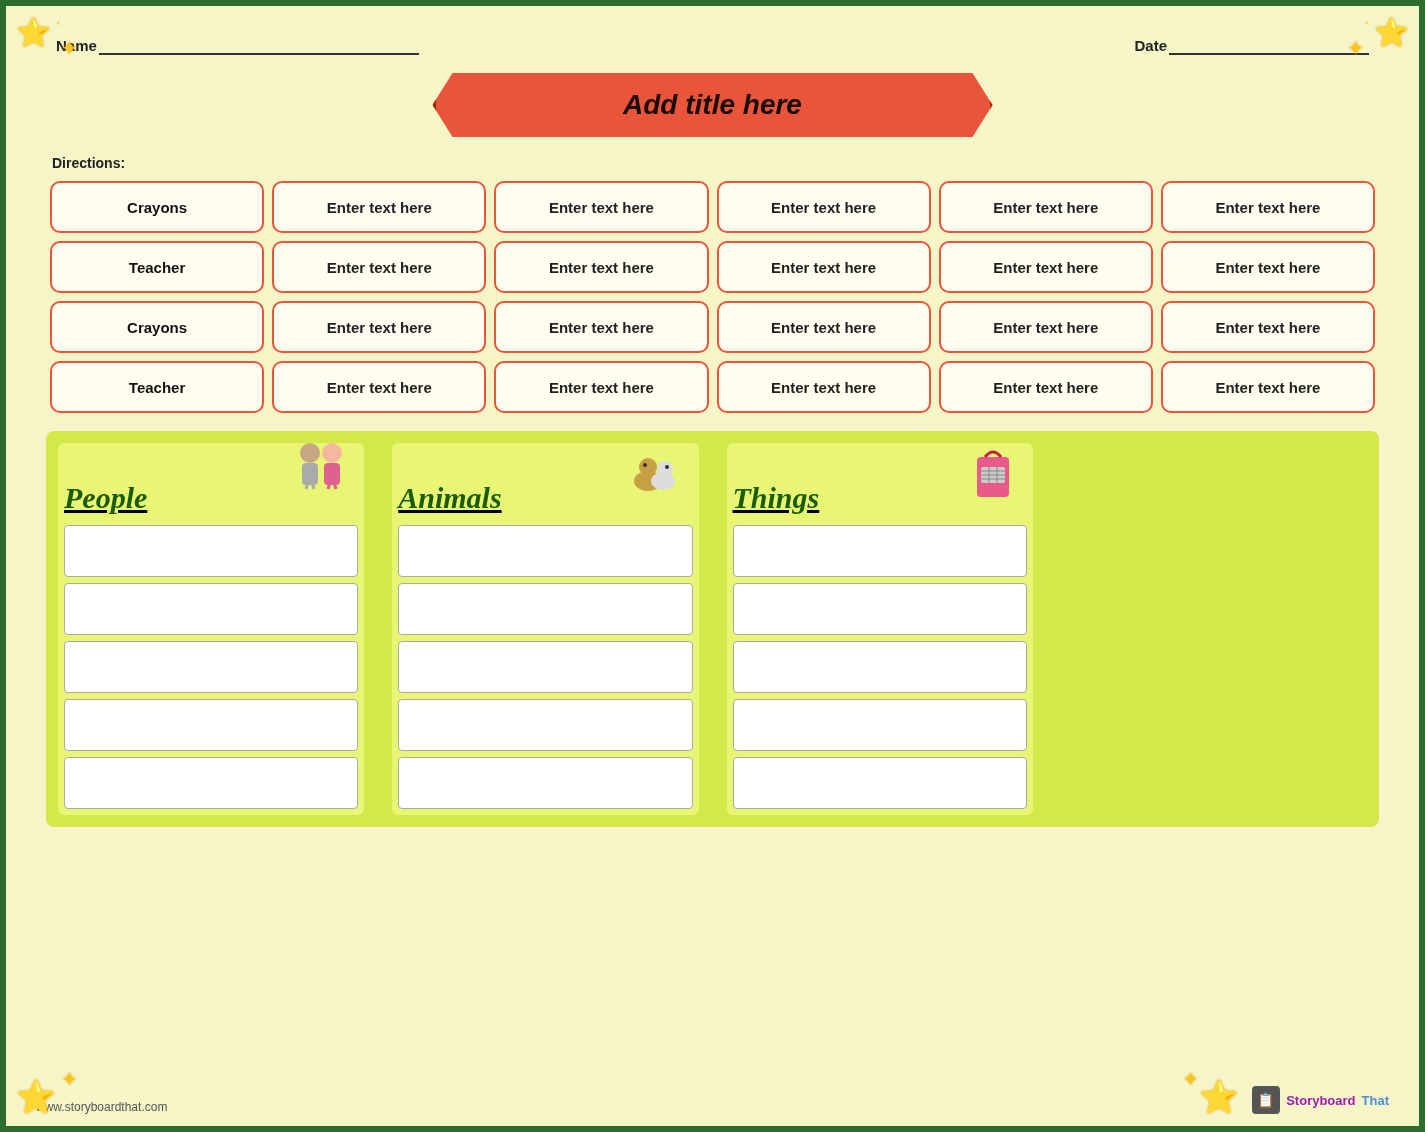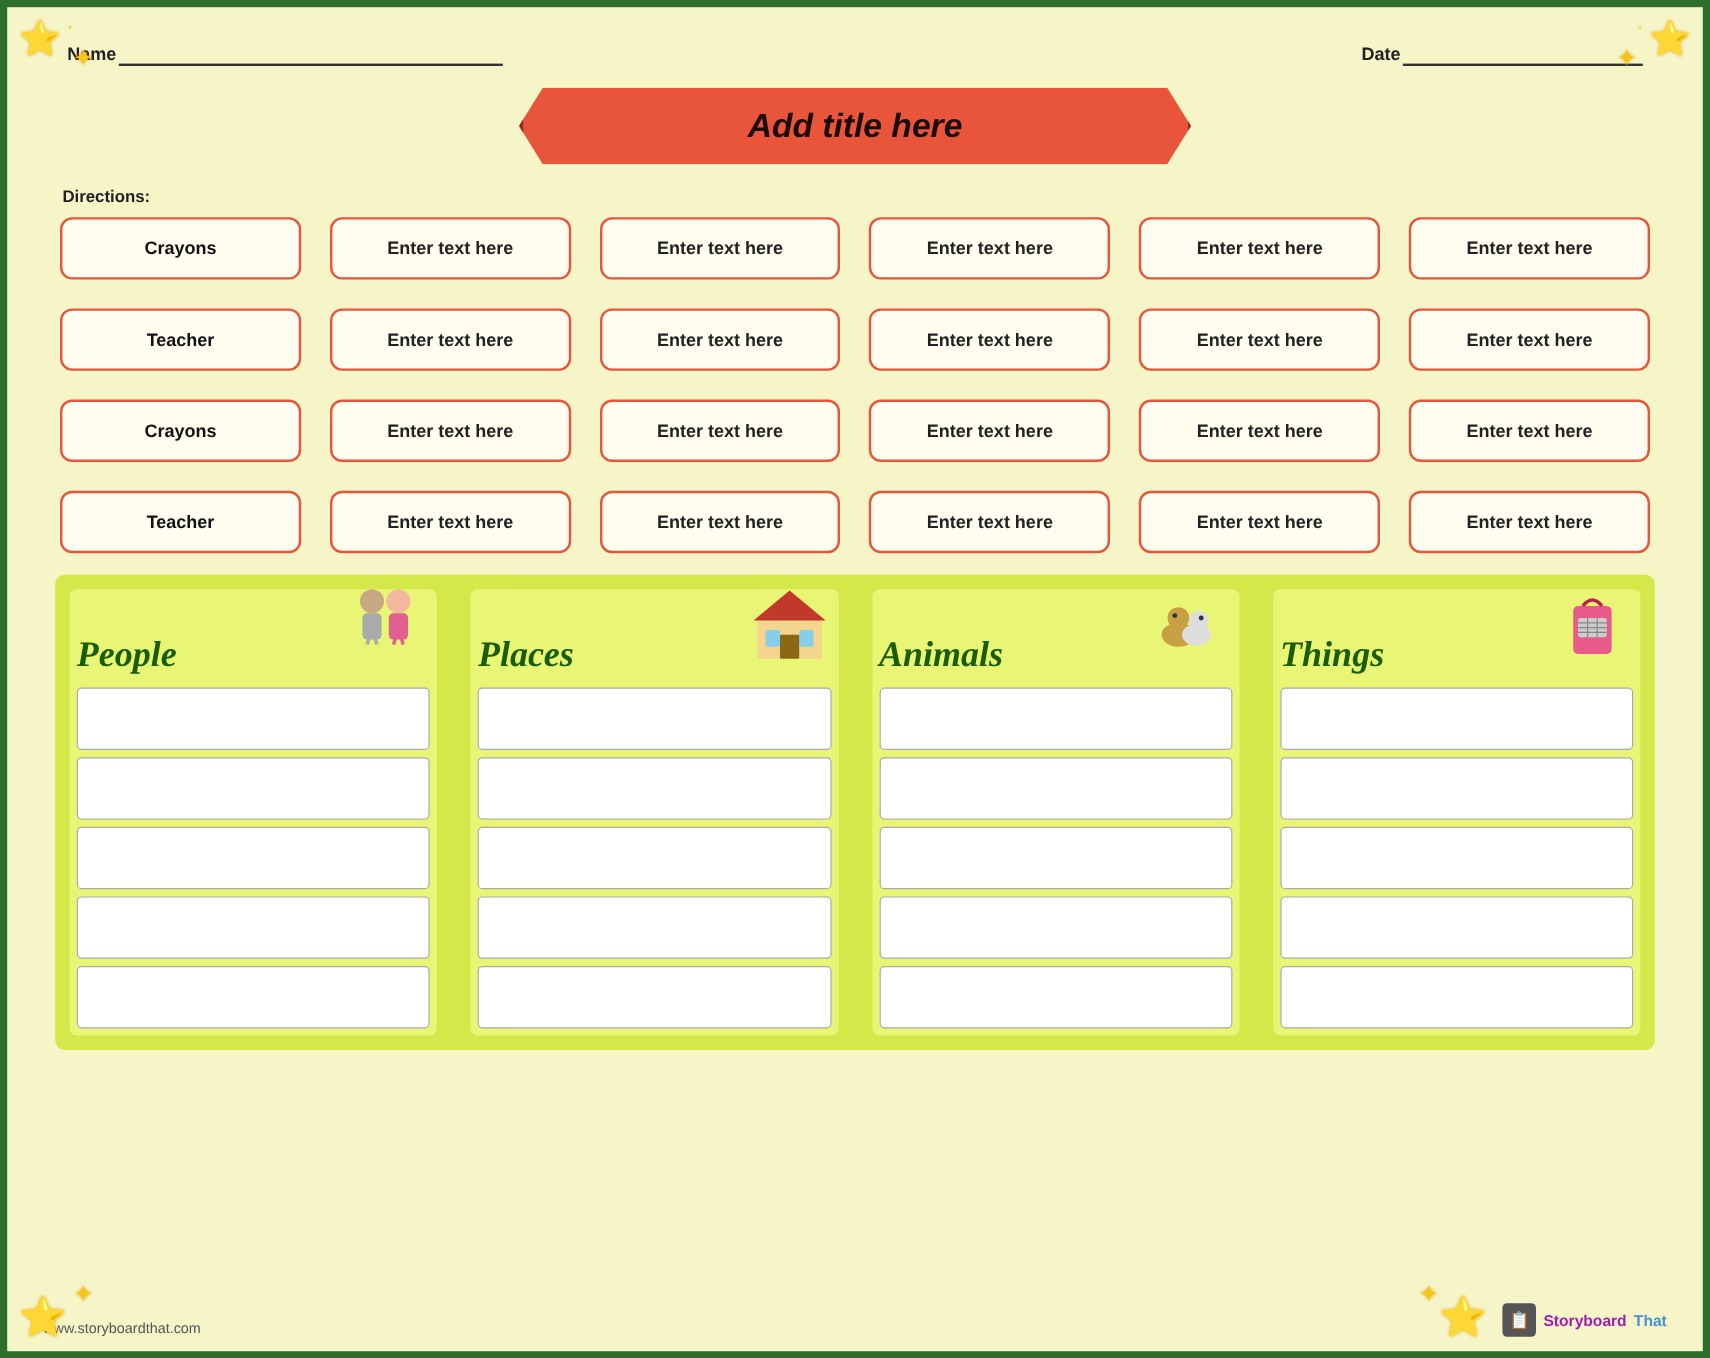--- a/index.html
+++ b/index.html
@@ -122,21 +122,21 @@
       font-weight: bold;
       color: #222;
       margin-bottom: 10px;
       padding-left: 6px;
     }
 
     
     .word-grid {
       display: grid;
       grid-template-columns: repeat(6, 1fr);
-      gap: 24px;
+      gap: 8px;
       margin-bottom: 18px;
       padding: 0 4px;
     }
 
     .grid-cell {
       border: 2.5px solid #e8553a;
       border-radius: 10px;
       padding: 12px 8px;
       text-align: center;
       font-size: 15px;
@@ -160,20 +160,21 @@
     }
 
     
     .bottom-section {
       background: #d4e84a;
       border-radius: 8px;
       padding: 12px;
       display: grid;
       grid-template-columns: repeat(4, 1fr);
       gap: 28px;
+      text-decoration: underline;
     }
 
     .category-col {
       background: #e8f575;
       border-radius: 6px;
       padding: 6px;
       display: flex;
       flex-direction: column;
       gap: 6px;
     }
@@ -315,37 +316,20 @@
           <span class="header-text">People</span>
           <svg width="70" height="70" viewBox="0 0 70 70" style="position:absolute;right:0;top:-10px;">
       <circle cx="22" cy="14" r="10" fill="#c8a882"></circle>
       <rect x="14" y="24" width="16" height="22" rx="4" fill="#aaa"></rect>
       <circle cx="44" cy="14" r="10" fill="#f4b8a0"></circle>
       <rect x="36" y="24" width="16" height="22" rx="4" fill="#e06090"></rect>
       <line x1="22" y1="36" x2="18" y2="50" stroke="#aaa" stroke-width="3"></line>
       <line x1="22" y1="36" x2="26" y2="50" stroke="#aaa" stroke-width="3"></line>
       <line x1="44" y1="36" x2="40" y2="50" stroke="#e06090" stroke-width="3"></line>
       <line x1="44" y1="36" x2="48" y2="50" stroke="#e06090" stroke-width="3"></line>
-    </svg>
-        </div>
-        <div class="input-box"></div>
-        <div class="input-box"></div>
-        <div class="input-box"></div>
-        <div class="input-box"></div>
-        <div class="input-box"></div>
-      </div>
-      <div class="category-col">
-        <div class="category-header" style="position: relative;">
-          <span class="header-text">Places</span>
-          <svg width="70" height="70" viewBox="0 0 70 70" style="position:absolute;right:0;top:-10px;">
-      <rect x="8" y="30" width="54" height="32" fill="#f4d58d"></rect>
-      <polygon points="35,5 5,30 65,30" fill="#c0392b"></polygon>
-      <rect x="15" y="38" width="12" height="14" fill="#87ceeb" rx="2"></rect>
-      <rect x="43" y="38" width="12" height="14" fill="#87ceeb" rx="2"></rect>
-      <rect x="27" y="42" width="16" height="20" fill="#8B6914" rx="1"></rect>
     </svg>
         </div>
         <div class="input-box"></div>
         <div class="input-box"></div>
         <div class="input-box"></div>
         <div class="input-box"></div>
         <div class="input-box"></div>
       </div>
       <div class="category-col">
         <div class="category-header" style="position: relative;">

